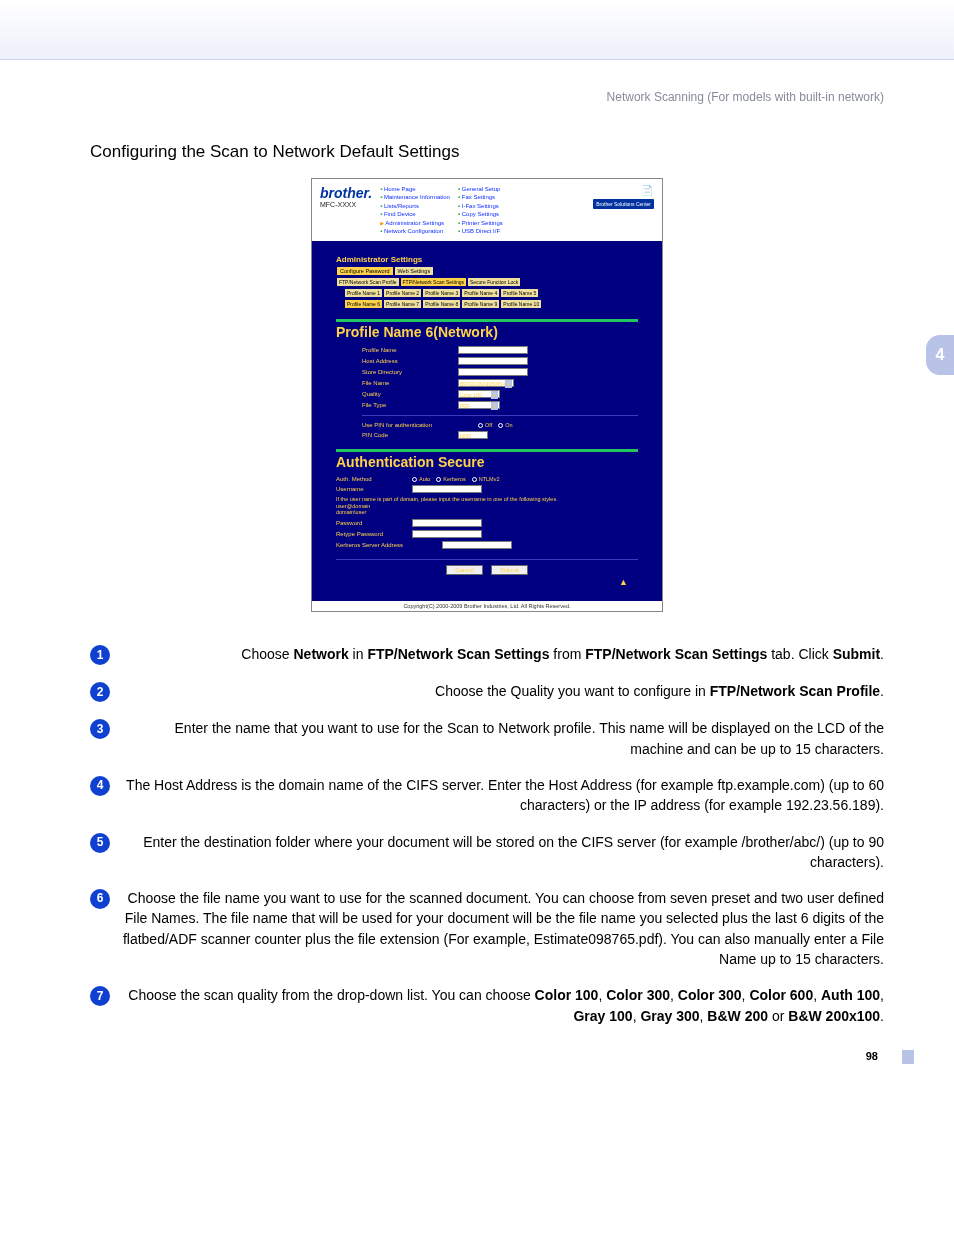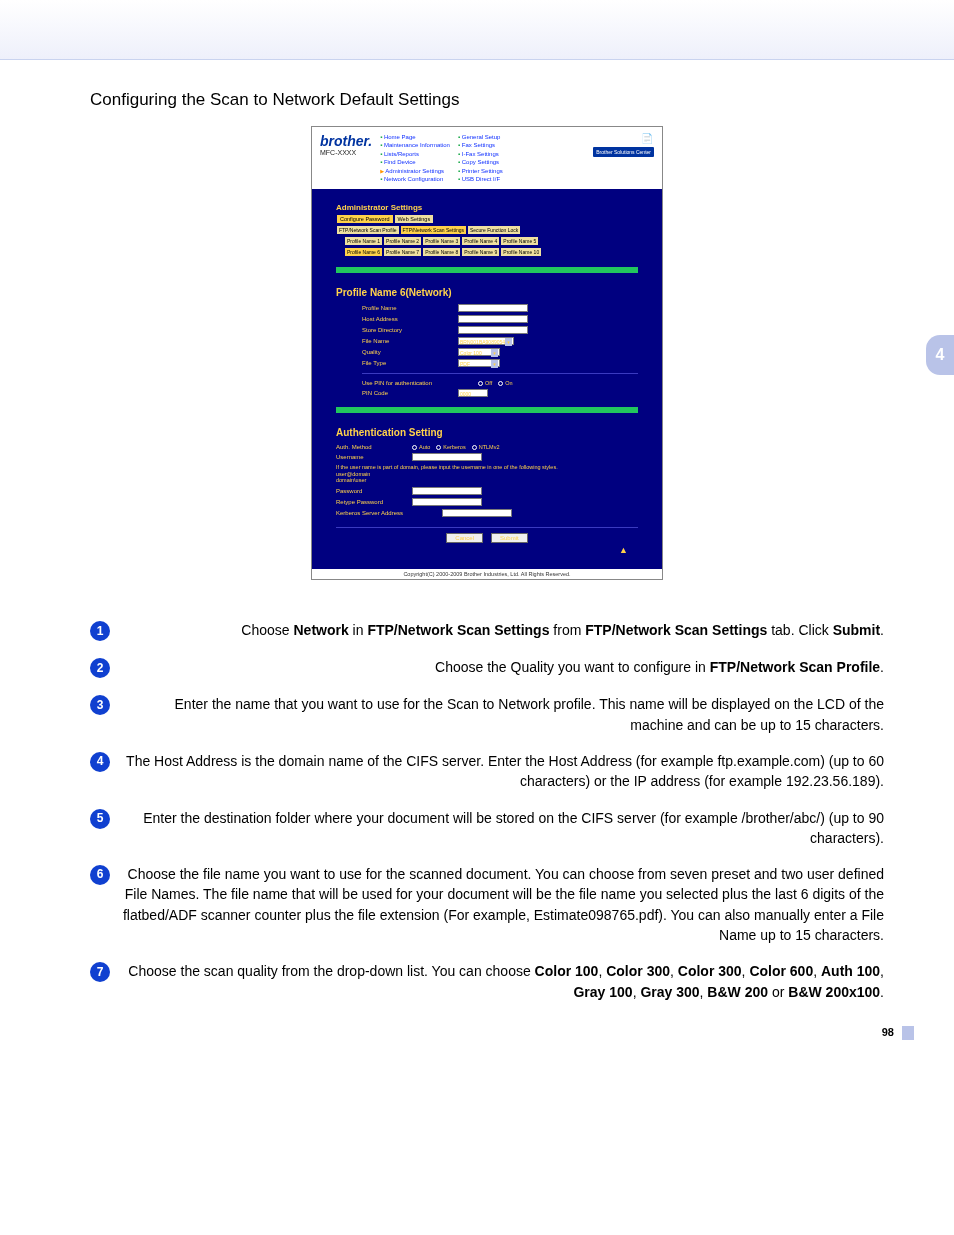--- a/index.html
+++ b/index.html
@@ -27,21 +27,21 @@
     border-top-left-radius: 14px;
     border-bottom-left-radius: 14px;
   }
   .page-body { padding: 30px 70px 40px 90px; }
   .running-header { text-align: right; color: #878b99; font-size: 12px; margin-bottom: 38px; }
   .section-title { font-size: 17px; font-weight: normal; margin-bottom: 16px; }
 
   
   .screenshot {
     width: 352px;
-    margin: 0 auto 40px auto;
+    margin: 0 auto 32px auto;
     border: 1px solid #888;
     background: #000080;
     font-family: Arial, sans-serif;
   }
   .ss-top {
     background: #fff;
     padding: 6px 8px 6px 8px;
     display: flex;
     gap: 8px;
     align-items: flex-start;
@@ -57,21 +57,21 @@
     background: #000080;
     color: #ffd24a;
     padding: 14px 24px 14px 24px;
     font-size: 7px;
   }
   .ss-h1 { color: #ffd24a; font-weight: bold; font-size: 8px; margin-bottom: 2px; }
   .tabrow { display: flex; gap: 0; margin-bottom: 1px; }
   .tab { background: #efe0a0; color: #000; font-size: 5.5px; padding: 1px 3px; border: 0.5px solid #000080; }
   .tab.sel { background: #ffd24a; }
   .tabrow2 .tab { font-size: 5px; padding: 1px 2px; }
-  .subhead { color: #ffd24a; font-weight: bold; font-size: 10px; margin: 10px 0 6px 0; border-top:6px solid #22c55e; padding-top:14px;}
+  .subhead { color: #ffd24a; font-weight: bold; font-size: 14px; margin: 10px 0 6px 0; border-top:3px solid #22c55e; padding-top:2px;}
   .frow { display: flex; align-items: center; margin-bottom: 3px; gap: 6px; }
   .flabel { color: #ffd24a; width: 90px; font-size: 6px; }
   .finput { background: #fff; border: 1px solid #7a7a7a; height: 8px; width: 70px; font-size:5px; padding:0 1px; line-height:8px;}
   .fsel { background: #fff; border: 1px solid #7a7a7a; height: 8px; width: 56px; font-size: 5px; padding:0 1px; line-height:8px; position:relative;}
   .fsel::after{content:"▾"; position:absolute; right:1px; top:0; font-size:5px; background:#b9c3e8; width:7px; text-align:center;}
   .radiolabel { color: #ffd24a; font-size: 5.5px; display:inline-flex; align-items:center; gap:2px;}
   .radio { width:5px; height:5px; border:1px solid #fff; border-radius:50%; display:inline-block; background:#000080;}
   .hint { color: #ffd24a; font-size: 5.5px; margin: 3px 0 1px 0; }
   .btnrow { text-align: center; margin: 10px 0 4px 0; border-top:1px solid #3a3ac0; padding-top:6px;}
   .btn { background: #efefef; border: 1px solid #666; font-size: 6px; padding: 1px 8px; margin: 0 3px; }
@@ -82,30 +82,31 @@
   .steps { margin-top: 10px; }
   .step { display: flex; gap: 12px; margin-bottom: 16px; font-size: 14px; line-height: 1.45; color: #000; }
   .num {
     flex: 0 0 20px; width: 20px; height: 20px; border-radius: 50%;
     background: #1040d0; color: #fff; font-size: 12px; font-weight: bold;
     display: flex; align-items: center; justify-content: center; margin-top: 1px;
   }
   .step-text { flex: 1; text-align: right; }
   .step-text b { font-weight: bold; }
 
-  .pagenum { position: absolute; bottom: 20px; right: 60px; font-size: 11px; font-weight: bold; color: #000; }
+  .pagenum { position: absolute; bottom: 20px; right: 76px; font-size: 11px; font-weight: bold; color: #000; }
   .pagestripe { position: absolute; bottom: 18px; right: 40px; width: 12px; height: 14px; background: #b9c3e8; }
 </style>
 </head>
 <body>
 
 <div class="topbar"></div>
 <div class="chapter-tab">4</div>
 
 <div class="page-body">
+  <div class="running-header">Network Scanning (For models with built-in network)</div>
   <h2 class="section-title">Configuring the Scan to Network Default Settings</h2>
 
   <div class="screenshot">
     <div class="ss-top">
       <div>
         <div class="brand">brother.</div>
         <div class="model">MFC-XXXX</div>
       </div>
       <div class="linkcol">
         <span class="lk bullet">Home Page</span>
@@ -191,21 +192,21 @@
               <span class="radio"></span>
               <span>On</span>
             </span>
         </div>
         <div class="frow">
             <span class="flabel">PIN Code</span>
             <span class="finput" style="width:30px;">0000</span>
           </div>
       </div>
 
-      <div class="subhead">Authentication Setting</div>
+      <div class="subhead">Authentication Secure</div>
       <div class="frow">
         <span class="flabel" style="width:70px;">Auth. Method</span>
         <span class="radiolabel">
             <span class="radio"></span>
             <span>Auto</span>
           </span>
         <span class="radiolabel">
             <span class="radio"></span>
             <span>Kerberos</span>
           </span>

